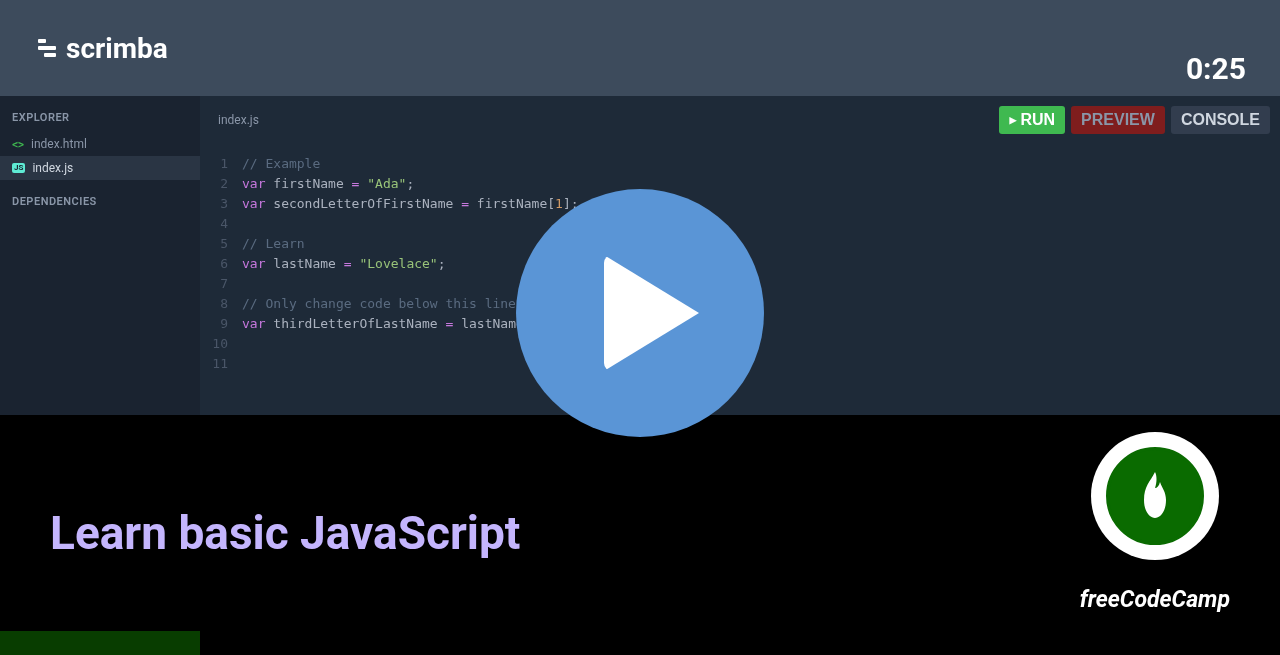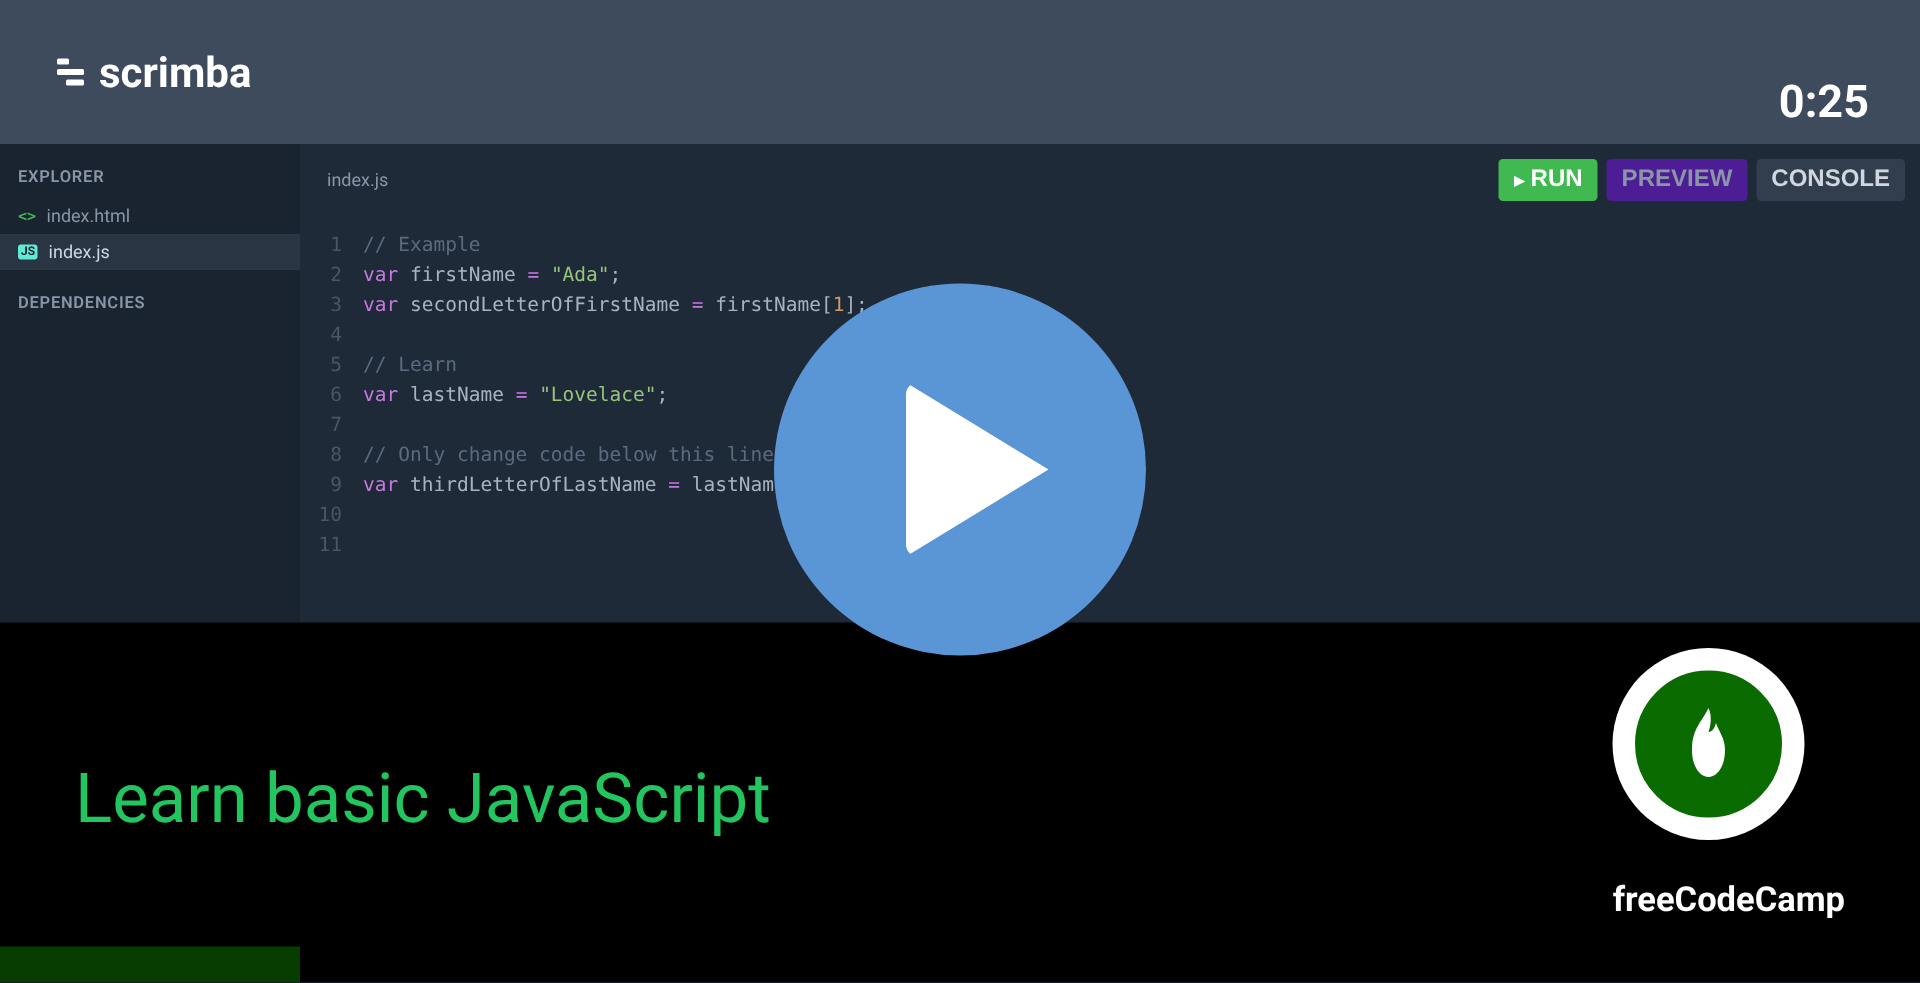--- a/index.html
+++ b/index.html
@@ -131,21 +131,21 @@
       color: #fff;
       display: flex;
       align-items: center;
       gap: 4px;
     }
     .btn-run::before {
       content: "▶";
       font-size: 9px;
     }
     .btn-secondary {
-      background: #4c1d95;
+      background: #7f1d1d;
       color: #8a96a8;
     }
     .btn-console {
       background: #323d4e;
       color: #d0d7e0;
     }
     .code-area {
       padding: 10px 0;
       font-family: "SF Mono", Monaco, Consolas, monospace;
       font-size: 13px;
@@ -229,34 +229,35 @@
       left: 0;
       right: 0;
       height: 240px;
       background: #000;
       z-index: 5;
     }
     .bottom-title {
       position: absolute;
       bottom: 95px;
       left: 50px;
-      color: #22c55e;
+      color: #c4b5fd;
       font-size: 46px;
-      font-weight: 400;
+      font-weight: 700;
       z-index: 8;
     }
     .fcc-badge {
       position: absolute;
       right: 50px;
       bottom: 42px;
       display: flex;
       flex-direction: column;
-      align-items: flex-start;
+      align-items: center;
       gap: 26px;
       z-index: 8;
+      font-style: italic;
     }
     .fcc-circle {
       width: 128px;
       height: 128px;
       border-radius: 50%;
       background: #fff;
       display: flex;
       align-items: center;
       justify-content: center;
     }

